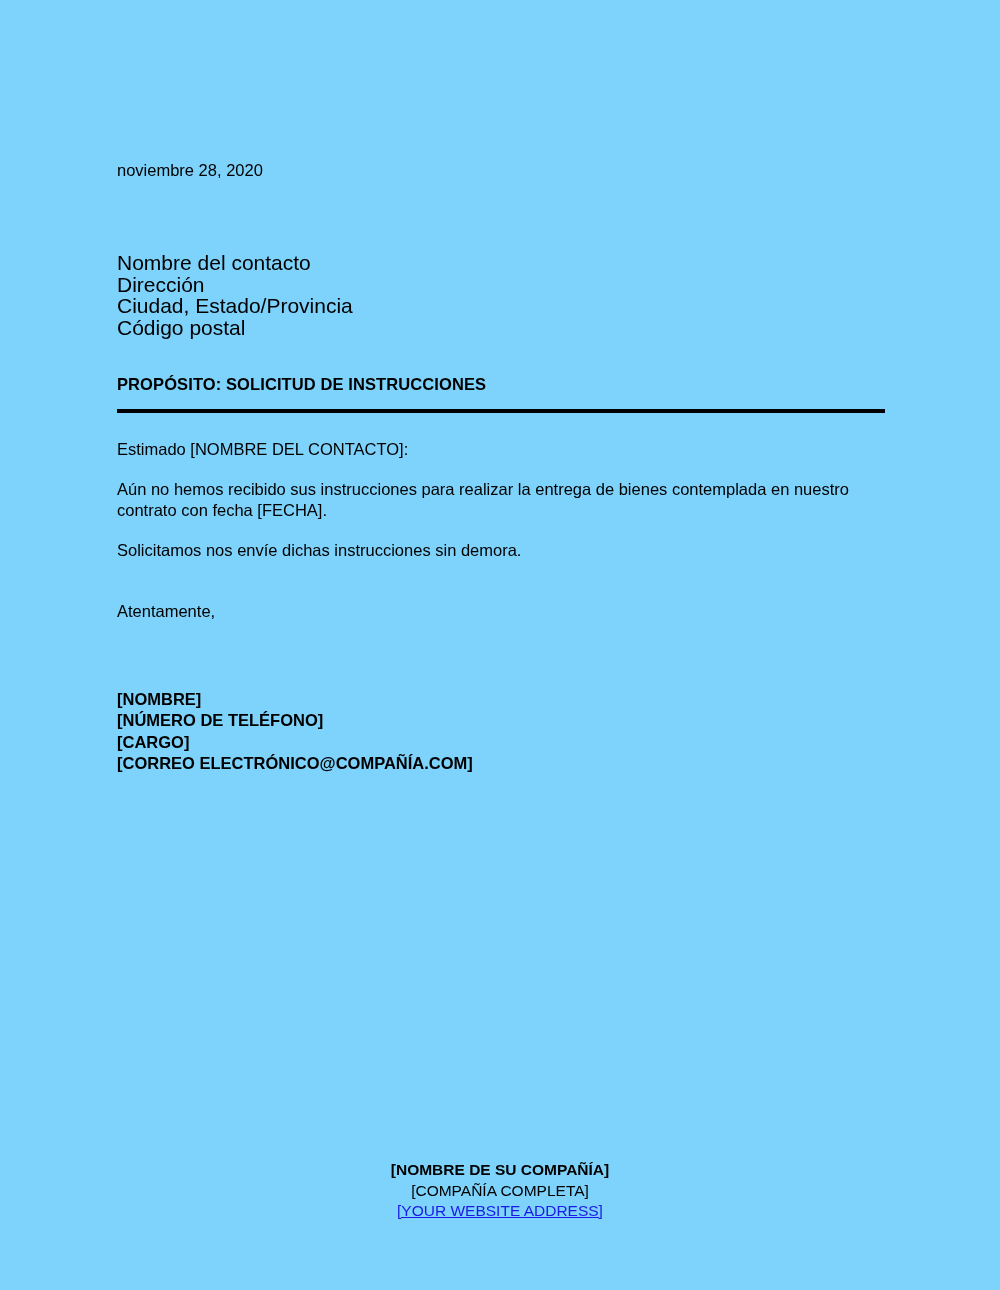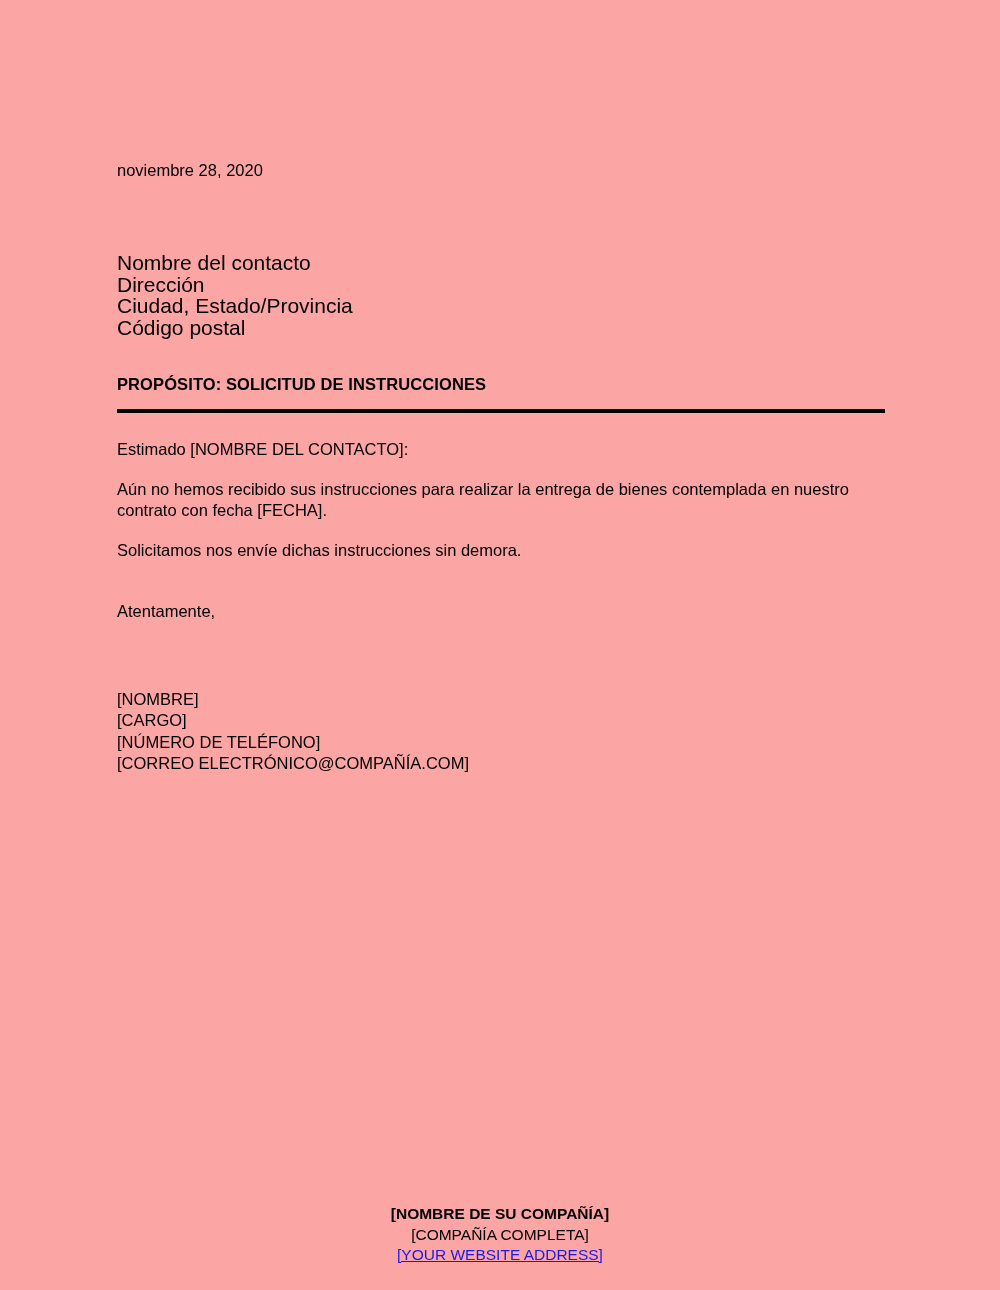--- a/index.html
+++ b/index.html
@@ -14,21 +14,21 @@
     font-family: "Liberation Sans", sans-serif;
     color: #000000;
     overflow: hidden;
   }
   .page {
     position: absolute;
     top: 0;
     left: 0;
     width: 1000px;
     height: 1290px;
-    background: #fca5a5;
+    background: #7dd3fc;
   }
   .content {
     position: absolute;
     left: 117px;
     top: 160px;
     width: 768px;
   }
   .date-line {
     font-size: 16.5px;
     line-height: 21px;
@@ -65,26 +65,27 @@
   .salutation { margin-bottom: 18px !important; }
   .closing {
     margin-top: 40px;
     font-size: 16.5px;
     line-height: 21.5px;
   }
   .signature-block {
     margin-top: 66px;
     font-size: 16.5px;
     line-height: 21.5px;
+    font-weight: bold;
   }
   .signature-block div { white-space: pre; }
   .footer {
     position: absolute;
     left: 0;
-    top: 1204px;
+    top: 1160px;
     width: 1000px;
     text-align: center;
     font-size: 15.5px;
     line-height: 20.5px;
   }
   .footer .company {
     font-weight: bold;
   }
   .footer a {
     color: #1a1ae6;
@@ -118,22 +119,22 @@
     <div class="body-block">
       <p class="salutation">Estimado [NOMBRE DEL CONTACTO]:</p>
       <p class="para-wide">Aún no hemos recibido sus instrucciones para realizar la entrega de bienes contemplada en nuestro contrato con fecha [FECHA].</p>
       <p>Solicitamos nos envíe dichas instrucciones sin demora.</p>
     </div>
 
     <div class="closing">Atentamente,</div>
 
     <div class="signature-block">
       <div>[NOMBRE]</div>
+      <div>[NÚMERO DE TELÉFONO]</div>
       <div>[CARGO]</div>
-      <div>[NÚMERO DE TELÉFONO]</div>
       <div>[CORREO ELECTRÓNICO@COMPAÑÍA.COM]</div>
     </div>
 
   </div>
 
   <div class="footer">
     <div class="company">[NOMBRE DE SU COMPAÑÍA]</div>
     <div>[COMPAÑÍA COMPLETA]</div>
     <div><a href="#">[YOUR WEBSITE ADDRESS]</a></div>
   </div>

